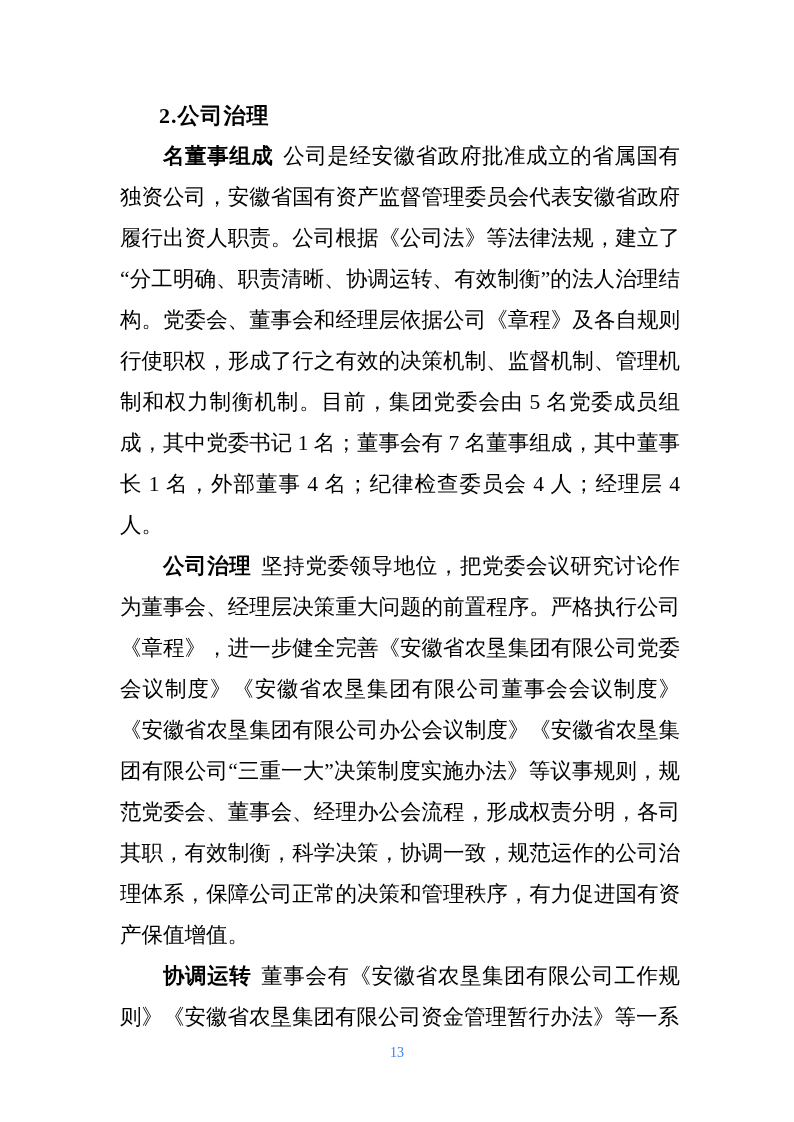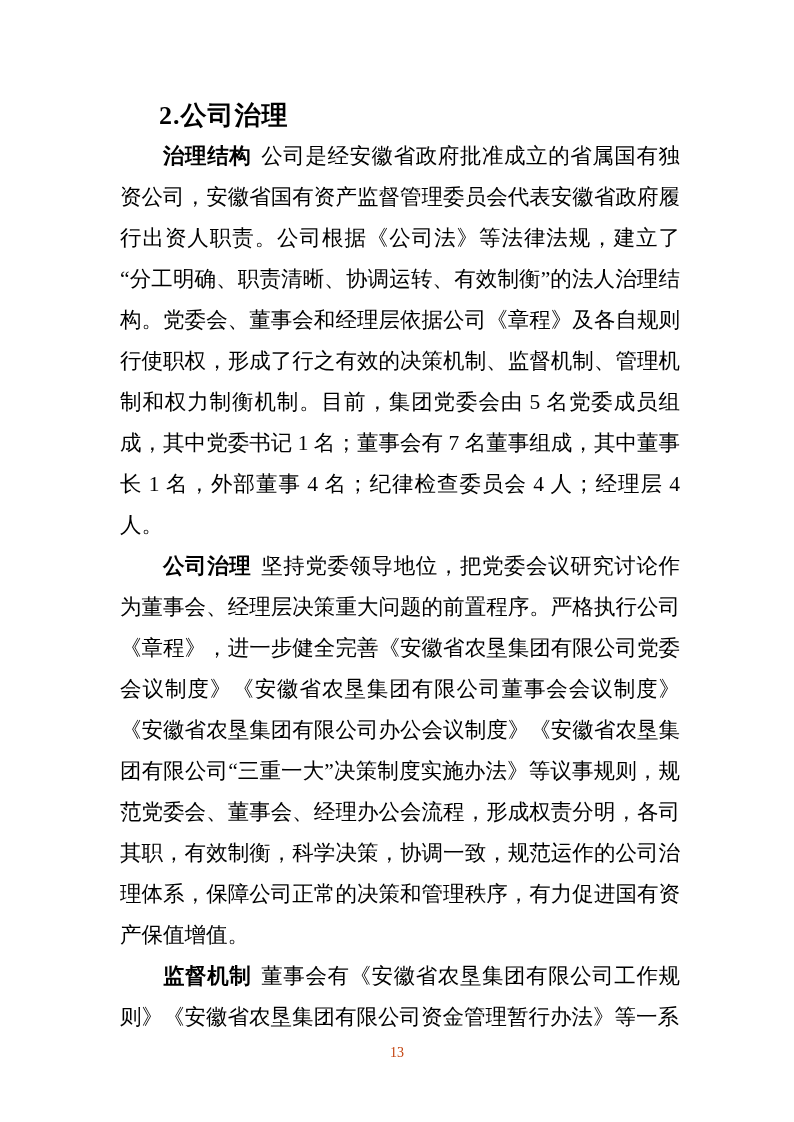--- a/index.html
+++ b/index.html
@@ -17,21 +17,21 @@
     color: #000000;
   }
   .content {
     position: absolute;
     left: 120px;
     top: 95px;
     width: 560px;
   }
   .doc-heading {
     margin: 0;
-    font-size: 26px;
+    font-size: 22px;
     line-height: 41px;
     font-weight: bold;
     text-indent: 39px;
     white-space: nowrap;
     letter-spacing: 1px;
   }
   p.doc-paragraph {
     margin: 0;
     font-size: 21.5px;
     line-height: 41px;
@@ -49,39 +49,39 @@
   }
   .page-number {
     position: absolute;
     left: 0;
     right: 0;
     bottom: 62px;
     text-align: center;
     font-size: 14px;
     line-height: 14px;
     font-family: "Liberation Serif", "DejaVu Serif", serif;
-    color: #c2410c;
+    color: #3b82f6;
   }
 </style>
 </head>
 <body>
 
 <div class="page">
   <div class="content">
 
     <h2 class="doc-heading">2.公司治理</h2>
 
     <p class="doc-paragraph">
-      <span class="para-lead">治理结构</span><span class="para-body">公司是经安徽省政府批准成立的省属国有独资公司，安徽省国有资产监督管理委员会代表安徽省政府履行出资人职责。公司根据《公司法》等法律法规，建立了“分工明确、职责清晰、协调运转、有效制衡”的法人治理结构。党委会、董事会和经理层依据公司《章程》及各自规则行使职权，形成了行之有效的决策机制、监督机制、管理机制和权力制衡机制。目前，集团党委会由 5 名党委成员组成，其中党委书记 1 名；董事会有 7 名董事组成，其中董事长 1 名，外部董事 4 名；纪律检查委员会 4 人；经理层 4 人。</span>
+      <span class="para-lead">名董事组成</span><span class="para-body">公司是经安徽省政府批准成立的省属国有独资公司，安徽省国有资产监督管理委员会代表安徽省政府履行出资人职责。公司根据《公司法》等法律法规，建立了“分工明确、职责清晰、协调运转、有效制衡”的法人治理结构。党委会、董事会和经理层依据公司《章程》及各自规则行使职权，形成了行之有效的决策机制、监督机制、管理机制和权力制衡机制。目前，集团党委会由 5 名党委成员组成，其中党委书记 1 名；董事会有 7 名董事组成，其中董事长 1 名，外部董事 4 名；纪律检查委员会 4 人；经理层 4 人。</span>
     </p>
 
     <p class="doc-paragraph">
       <span class="para-lead">公司治理</span><span class="para-body">坚持党委领导地位，把党委会议研究讨论作为董事会、经理层决策重大问题的前置程序。严格执行公司《章程》，进一步健全完善《安徽省农垦集团有限公司党委会议制度》《安徽省农垦集团有限公司董事会会议制度》《安徽省农垦集团有限公司办公会议制度》《安徽省农垦集团有限公司“三重一大”决策制度实施办法》等议事规则，规范党委会、董事会、经理办公会流程，形成权责分明，各司其职，有效制衡，科学决策，协调一致，规范运作的公司治理体系，保障公司正常的决策和管理秩序，有力促进国有资产保值增值。</span>
     </p>
 
     <p class="doc-paragraph">
-      <span class="para-lead">监督机制</span><span class="para-body">董事会有《安徽省农垦集团有限公司工作规则》《安徽省农垦集团有限公司资金管理暂行办法》等一系</span>
+      <span class="para-lead">协调运转</span><span class="para-body">董事会有《安徽省农垦集团有限公司工作规则》《安徽省农垦集团有限公司资金管理暂行办法》等一系</span>
     </p>
 
   </div>
 
   <div class="page-number">13</div>
 </div>
 
 </body></html>

